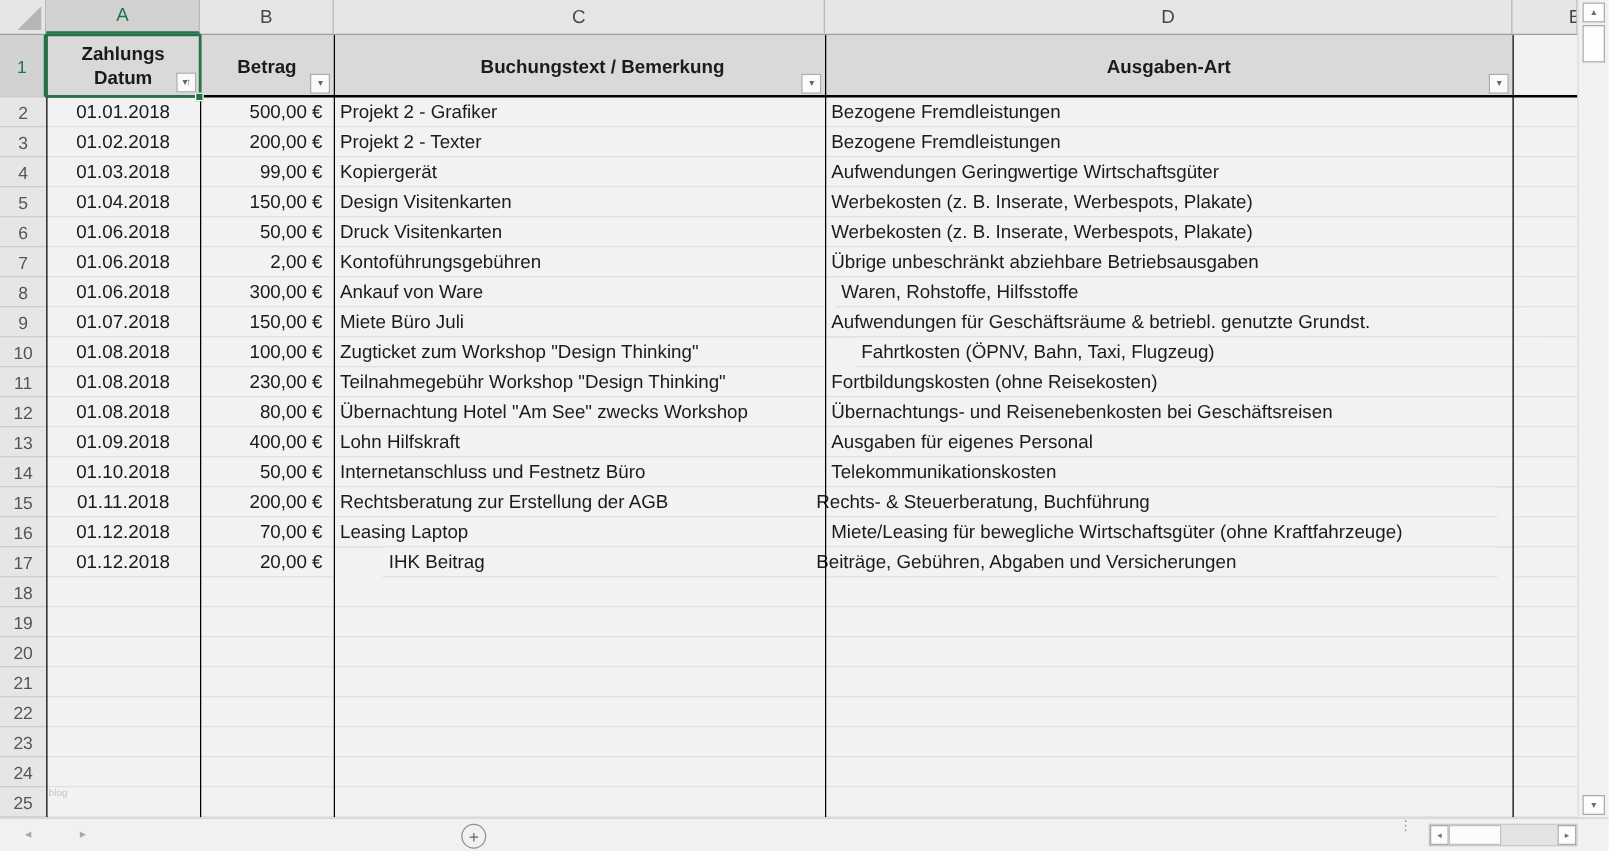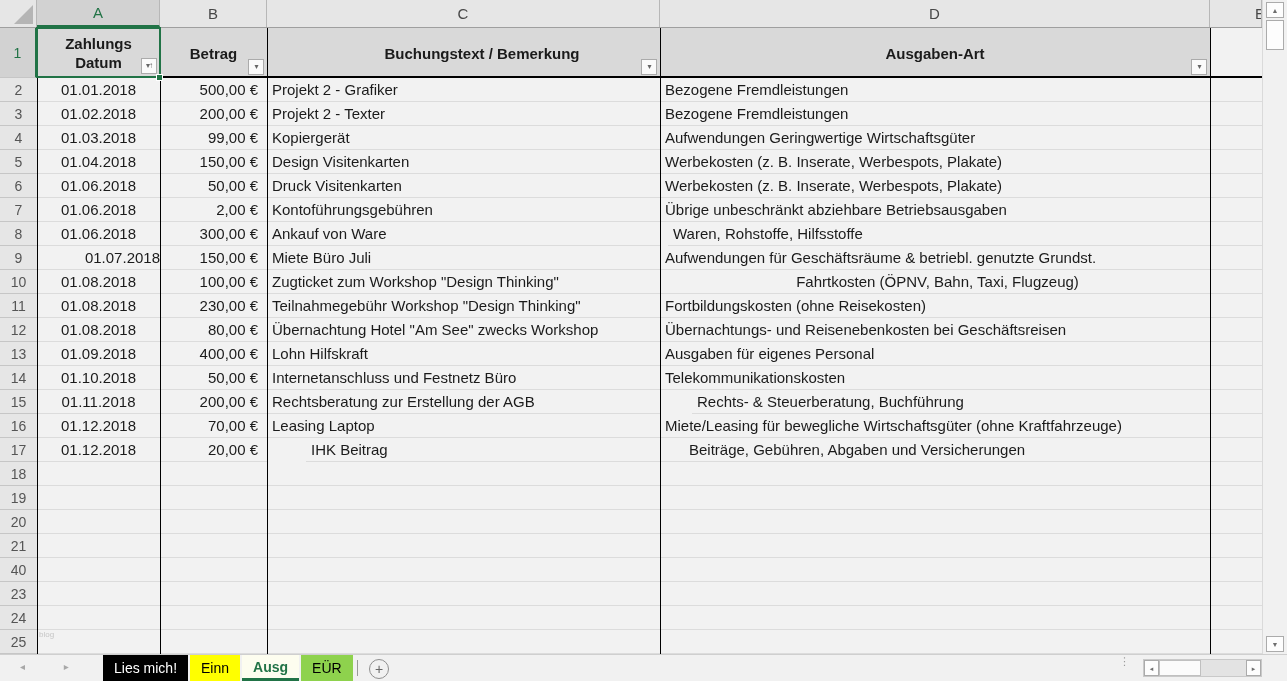--- a/index.html
+++ b/index.html
@@ -134,30 +134,30 @@
       <div class="cell datacell c-text" style="left: 267px; top: 198px; width: 393px; height: 24px;">Kontoführungsgebühren</div>
       <div class="cell datacell c-cat" style="left: 660px; top: 198px; width: 550px; height: 24px;">Übrige unbeschränkt abziehbare Betriebsausgaben</div>
       <div class="cell datacell" style="left: 1210px; top: 198px; width: 52px; height: 24px;"></div>
       <div class="cell rowhead" style="left: 0px; top: 222px; width: 37px; height: 24px;">8</div>
       <div class="cell datacell c-date" style="left: 37px; top: 222px; width: 123px; height: 24px;">01.06.2018</div>
       <div class="cell datacell c-amount" style="left: 160px; top: 222px; width: 107px; height: 24px;">300,00 €</div>
       <div class="cell datacell c-text" style="left: 267px; top: 222px; width: 393px; height: 24px;">Ankauf von Ware</div>
       <div class="cell datacell c-cat" style="left: 668px; top: 222px; width: 550px; height: 24px;">Waren, Rohstoffe, Hilfsstoffe</div>
       <div class="cell datacell" style="left: 1210px; top: 222px; width: 52px; height: 24px;"></div>
       <div class="cell rowhead" style="left: 0px; top: 246px; width: 37px; height: 24px;">9</div>
-      <div class="cell datacell c-date" style="left: 37px; top: 246px; width: 123px; height: 24px; text-align: right;">01.07.2018</div>
+      <div class="cell datacell c-date" style="left: 37px; top: 246px; width: 123px; height: 24px;">01.07.2018</div>
       <div class="cell datacell c-amount" style="left: 160px; top: 246px; width: 107px; height: 24px;">150,00 €</div>
       <div class="cell datacell c-text" style="left: 267px; top: 246px; width: 393px; height: 24px;">Miete Büro Juli</div>
       <div class="cell datacell c-cat" style="left: 660px; top: 246px; width: 550px; height: 24px;">Aufwendungen für Geschäftsräume &amp; betriebl. genutzte Grundst.</div>
       <div class="cell datacell" style="left: 1210px; top: 246px; width: 52px; height: 24px;"></div>
       <div class="cell rowhead" style="left: 0px; top: 270px; width: 37px; height: 24px;">10</div>
       <div class="cell datacell c-date" style="left: 37px; top: 270px; width: 123px; height: 24px;">01.08.2018</div>
       <div class="cell datacell c-amount" style="left: 160px; top: 270px; width: 107px; height: 24px;">100,00 €</div>
       <div class="cell datacell c-text" style="left: 267px; top: 270px; width: 393px; height: 24px;">Zugticket zum Workshop "Design Thinking"</div>
-      <div class="cell datacell c-cat" style="left: 660px; top: 270px; width: 550px; height: 24px; text-align: center;">Fahrtkosten (ÖPNV, Bahn, Taxi, Flugzeug)</div>
+      <div class="cell datacell c-cat" style="left: 684px; top: 270px; width: 550px; height: 24px;">Fahrtkosten (ÖPNV, Bahn, Taxi, Flugzeug)</div>
       <div class="cell datacell" style="left: 1210px; top: 270px; width: 52px; height: 24px;"></div>
       <div class="cell rowhead" style="left: 0px; top: 294px; width: 37px; height: 24px;">11</div>
       <div class="cell datacell c-date" style="left: 37px; top: 294px; width: 123px; height: 24px;">01.08.2018</div>
       <div class="cell datacell c-amount" style="left: 160px; top: 294px; width: 107px; height: 24px;">230,00 €</div>
       <div class="cell datacell c-text" style="left: 267px; top: 294px; width: 393px; height: 24px;">Teilnahmegebühr Workshop "Design Thinking"</div>
       <div class="cell datacell c-cat" style="left: 660px; top: 294px; width: 550px; height: 24px;">Fortbildungskosten (ohne Reisekosten)</div>
       <div class="cell datacell" style="left: 1210px; top: 294px; width: 52px; height: 24px;"></div>
       <div class="cell rowhead" style="left: 0px; top: 318px; width: 37px; height: 24px;">12</div>
       <div class="cell datacell c-date" style="left: 37px; top: 318px; width: 123px; height: 24px;">01.08.2018</div>
       <div class="cell datacell c-amount" style="left: 160px; top: 318px; width: 107px; height: 24px;">80,00 €</div>
@@ -173,33 +173,33 @@
       <div class="cell rowhead" style="left: 0px; top: 366px; width: 37px; height: 24px;">14</div>
       <div class="cell datacell c-date" style="left: 37px; top: 366px; width: 123px; height: 24px;">01.10.2018</div>
       <div class="cell datacell c-amount" style="left: 160px; top: 366px; width: 107px; height: 24px;">50,00 €</div>
       <div class="cell datacell c-text" style="left: 267px; top: 366px; width: 393px; height: 24px;">Internetanschluss und Festnetz Büro</div>
       <div class="cell datacell c-cat" style="left: 660px; top: 366px; width: 550px; height: 24px;">Telekommunikationskosten</div>
       <div class="cell datacell" style="left: 1210px; top: 366px; width: 52px; height: 24px;"></div>
       <div class="cell rowhead" style="left: 0px; top: 390px; width: 37px; height: 24px;">15</div>
       <div class="cell datacell c-date" style="left: 37px; top: 390px; width: 123px; height: 24px;">01.11.2018</div>
       <div class="cell datacell c-amount" style="left: 160px; top: 390px; width: 107px; height: 24px;">200,00 €</div>
       <div class="cell datacell c-text" style="left: 267px; top: 390px; width: 393px; height: 24px;">Rechtsberatung zur Erstellung der AGB</div>
-      <div class="cell datacell c-cat" style="left: 692px; top: 390px; width: 550px; height: 24px;">Rechts- &amp; Steuerberatung, Buchführung</div>
+      <div class="cell datacell c-cat" style="left: 648px; top: 390px; width: 550px; height: 24px;">Rechts- &amp; Steuerberatung, Buchführung</div>
       <div class="cell datacell" style="left: 1210px; top: 390px; width: 52px; height: 24px;"></div>
       <div class="cell rowhead" style="left: 0px; top: 414px; width: 37px; height: 24px;">16</div>
       <div class="cell datacell c-date" style="left: 37px; top: 414px; width: 123px; height: 24px;">01.12.2018</div>
       <div class="cell datacell c-amount" style="left: 160px; top: 414px; width: 107px; height: 24px;">70,00 €</div>
       <div class="cell datacell c-text" style="left: 267px; top: 414px; width: 393px; height: 24px;">Leasing Laptop</div>
       <div class="cell datacell c-cat" style="left: 660px; top: 414px; width: 550px; height: 24px;">Miete/Leasing für bewegliche Wirtschaftsgüter (ohne Kraftfahrzeuge)</div>
       <div class="cell datacell" style="left: 1210px; top: 414px; width: 52px; height: 24px;"></div>
       <div class="cell rowhead" style="left: 0px; top: 438px; width: 37px; height: 24px;">17</div>
       <div class="cell datacell c-date" style="left: 37px; top: 438px; width: 123px; height: 24px;">01.12.2018</div>
       <div class="cell datacell c-amount" style="left: 160px; top: 438px; width: 107px; height: 24px;">20,00 €</div>
       <div class="cell datacell c-text" style="left: 267px; top: 438px; width: 393px; height: 24px; margin-left: 39px;">IHK Beitrag</div>
-      <div class="cell datacell c-cat" style="left: 684px; top: 438px; width: 550px; height: 24px;">Beiträge, Gebühren, Abgaben und Versicherungen</div>
+      <div class="cell datacell c-cat" style="left: 648px; top: 438px; width: 550px; height: 24px;">Beiträge, Gebühren, Abgaben und Versicherungen</div>
       <div class="cell datacell" style="left: 1210px; top: 438px; width: 52px; height: 24px;"></div>
       <div class="cell rowhead" style="left: 0px; top: 462px; width: 37px; height: 24px;">18</div>
       <div class="cell datacell c-date" style="left: 37px; top: 462px; width: 123px; height: 24px;"></div>
       <div class="cell datacell c-amount" style="left: 160px; top: 462px; width: 107px; height: 24px;"></div>
       <div class="cell datacell c-text" style="left: 267px; top: 462px; width: 393px; height: 24px;"></div>
       <div class="cell datacell c-cat" style="left: 660px; top: 462px; width: 550px; height: 24px;"></div>
       <div class="cell datacell" style="left: 1210px; top: 462px; width: 52px; height: 24px;"></div>
       <div class="cell rowhead" style="left: 0px; top: 486px; width: 37px; height: 24px;">19</div>
       <div class="cell datacell c-date" style="left: 37px; top: 486px; width: 123px; height: 24px;"></div>
       <div class="cell datacell c-amount" style="left: 160px; top: 486px; width: 107px; height: 24px;"></div>
@@ -211,21 +211,21 @@
       <div class="cell datacell c-amount" style="left: 160px; top: 510px; width: 107px; height: 24px;"></div>
       <div class="cell datacell c-text" style="left: 267px; top: 510px; width: 393px; height: 24px;"></div>
       <div class="cell datacell c-cat" style="left: 660px; top: 510px; width: 550px; height: 24px;"></div>
       <div class="cell datacell" style="left: 1210px; top: 510px; width: 52px; height: 24px;"></div>
       <div class="cell rowhead" style="left: 0px; top: 534px; width: 37px; height: 24px;">21</div>
       <div class="cell datacell c-date" style="left: 37px; top: 534px; width: 123px; height: 24px;"></div>
       <div class="cell datacell c-amount" style="left: 160px; top: 534px; width: 107px; height: 24px;"></div>
       <div class="cell datacell c-text" style="left: 267px; top: 534px; width: 393px; height: 24px;"></div>
       <div class="cell datacell c-cat" style="left: 660px; top: 534px; width: 550px; height: 24px;"></div>
       <div class="cell datacell" style="left: 1210px; top: 534px; width: 52px; height: 24px;"></div>
-      <div class="cell rowhead" style="left: 0px; top: 558px; width: 37px; height: 24px;">40</div>
+      <div class="cell rowhead" style="left: 0px; top: 558px; width: 37px; height: 24px;">22</div>
       <div class="cell datacell c-date" style="left: 37px; top: 558px; width: 123px; height: 24px;"></div>
       <div class="cell datacell c-amount" style="left: 160px; top: 558px; width: 107px; height: 24px;"></div>
       <div class="cell datacell c-text" style="left: 267px; top: 558px; width: 393px; height: 24px;"></div>
       <div class="cell datacell c-cat" style="left: 660px; top: 558px; width: 550px; height: 24px;"></div>
       <div class="cell datacell" style="left: 1210px; top: 558px; width: 52px; height: 24px;"></div>
       <div class="cell rowhead" style="left: 0px; top: 582px; width: 37px; height: 24px;">23</div>
       <div class="cell datacell c-date" style="left: 37px; top: 582px; width: 123px; height: 24px;"></div>
       <div class="cell datacell c-amount" style="left: 160px; top: 582px; width: 107px; height: 24px;"></div>
       <div class="cell datacell c-text" style="left: 267px; top: 582px; width: 393px; height: 24px;"></div>
       <div class="cell datacell c-cat" style="left: 660px; top: 582px; width: 550px; height: 24px;"></div>
@@ -262,27 +262,20 @@
   <div class="watermark">blog</div>
 
   <div class="vsb">
     <div class="sbtn" style="left:3px;top:2px;width:18px;height:16px">▲</div>
     <div class="vthumb"></div>
     <div class="sbtn" style="left:3px;top:636px;width:18px;height:16px">▼</div>
   </div>
 
   <div class="tabbar">
     <div class="navarrows">◂ ▸</div>
-    <div class="tabs" id="tabs">
-        <div class="tab" style="background: rgb(0, 0, 0); color: rgb(255, 255, 255);">Lies mich!</div>
-        <div class="tab" style="background: rgb(255, 255, 0); color: rgb(0, 0, 0);">Einn</div>
-        <div class="tab active" style="background: rgb(253, 253, 239); color: rgb(33, 115, 70);">Ausg</div>
-        <div class="tab" style="background: rgb(142, 210, 77); color: rgb(0, 0, 0);">EÜR</div>
-        <div class="tabdivider"></div>
-      </div>
     <div class="addsheet">+</div>
     <div class="splitdots">⋮</div>
     <div class="hsb">
       <div class="sbtn" style="left:0;top:0;width:15px;height:16px">◂</div>
       <div class="hthumb"></div>
       <div class="sbtn" style="right:0;top:0;width:15px;height:16px">▸</div>
     </div>
   </div>
 </div>
 

